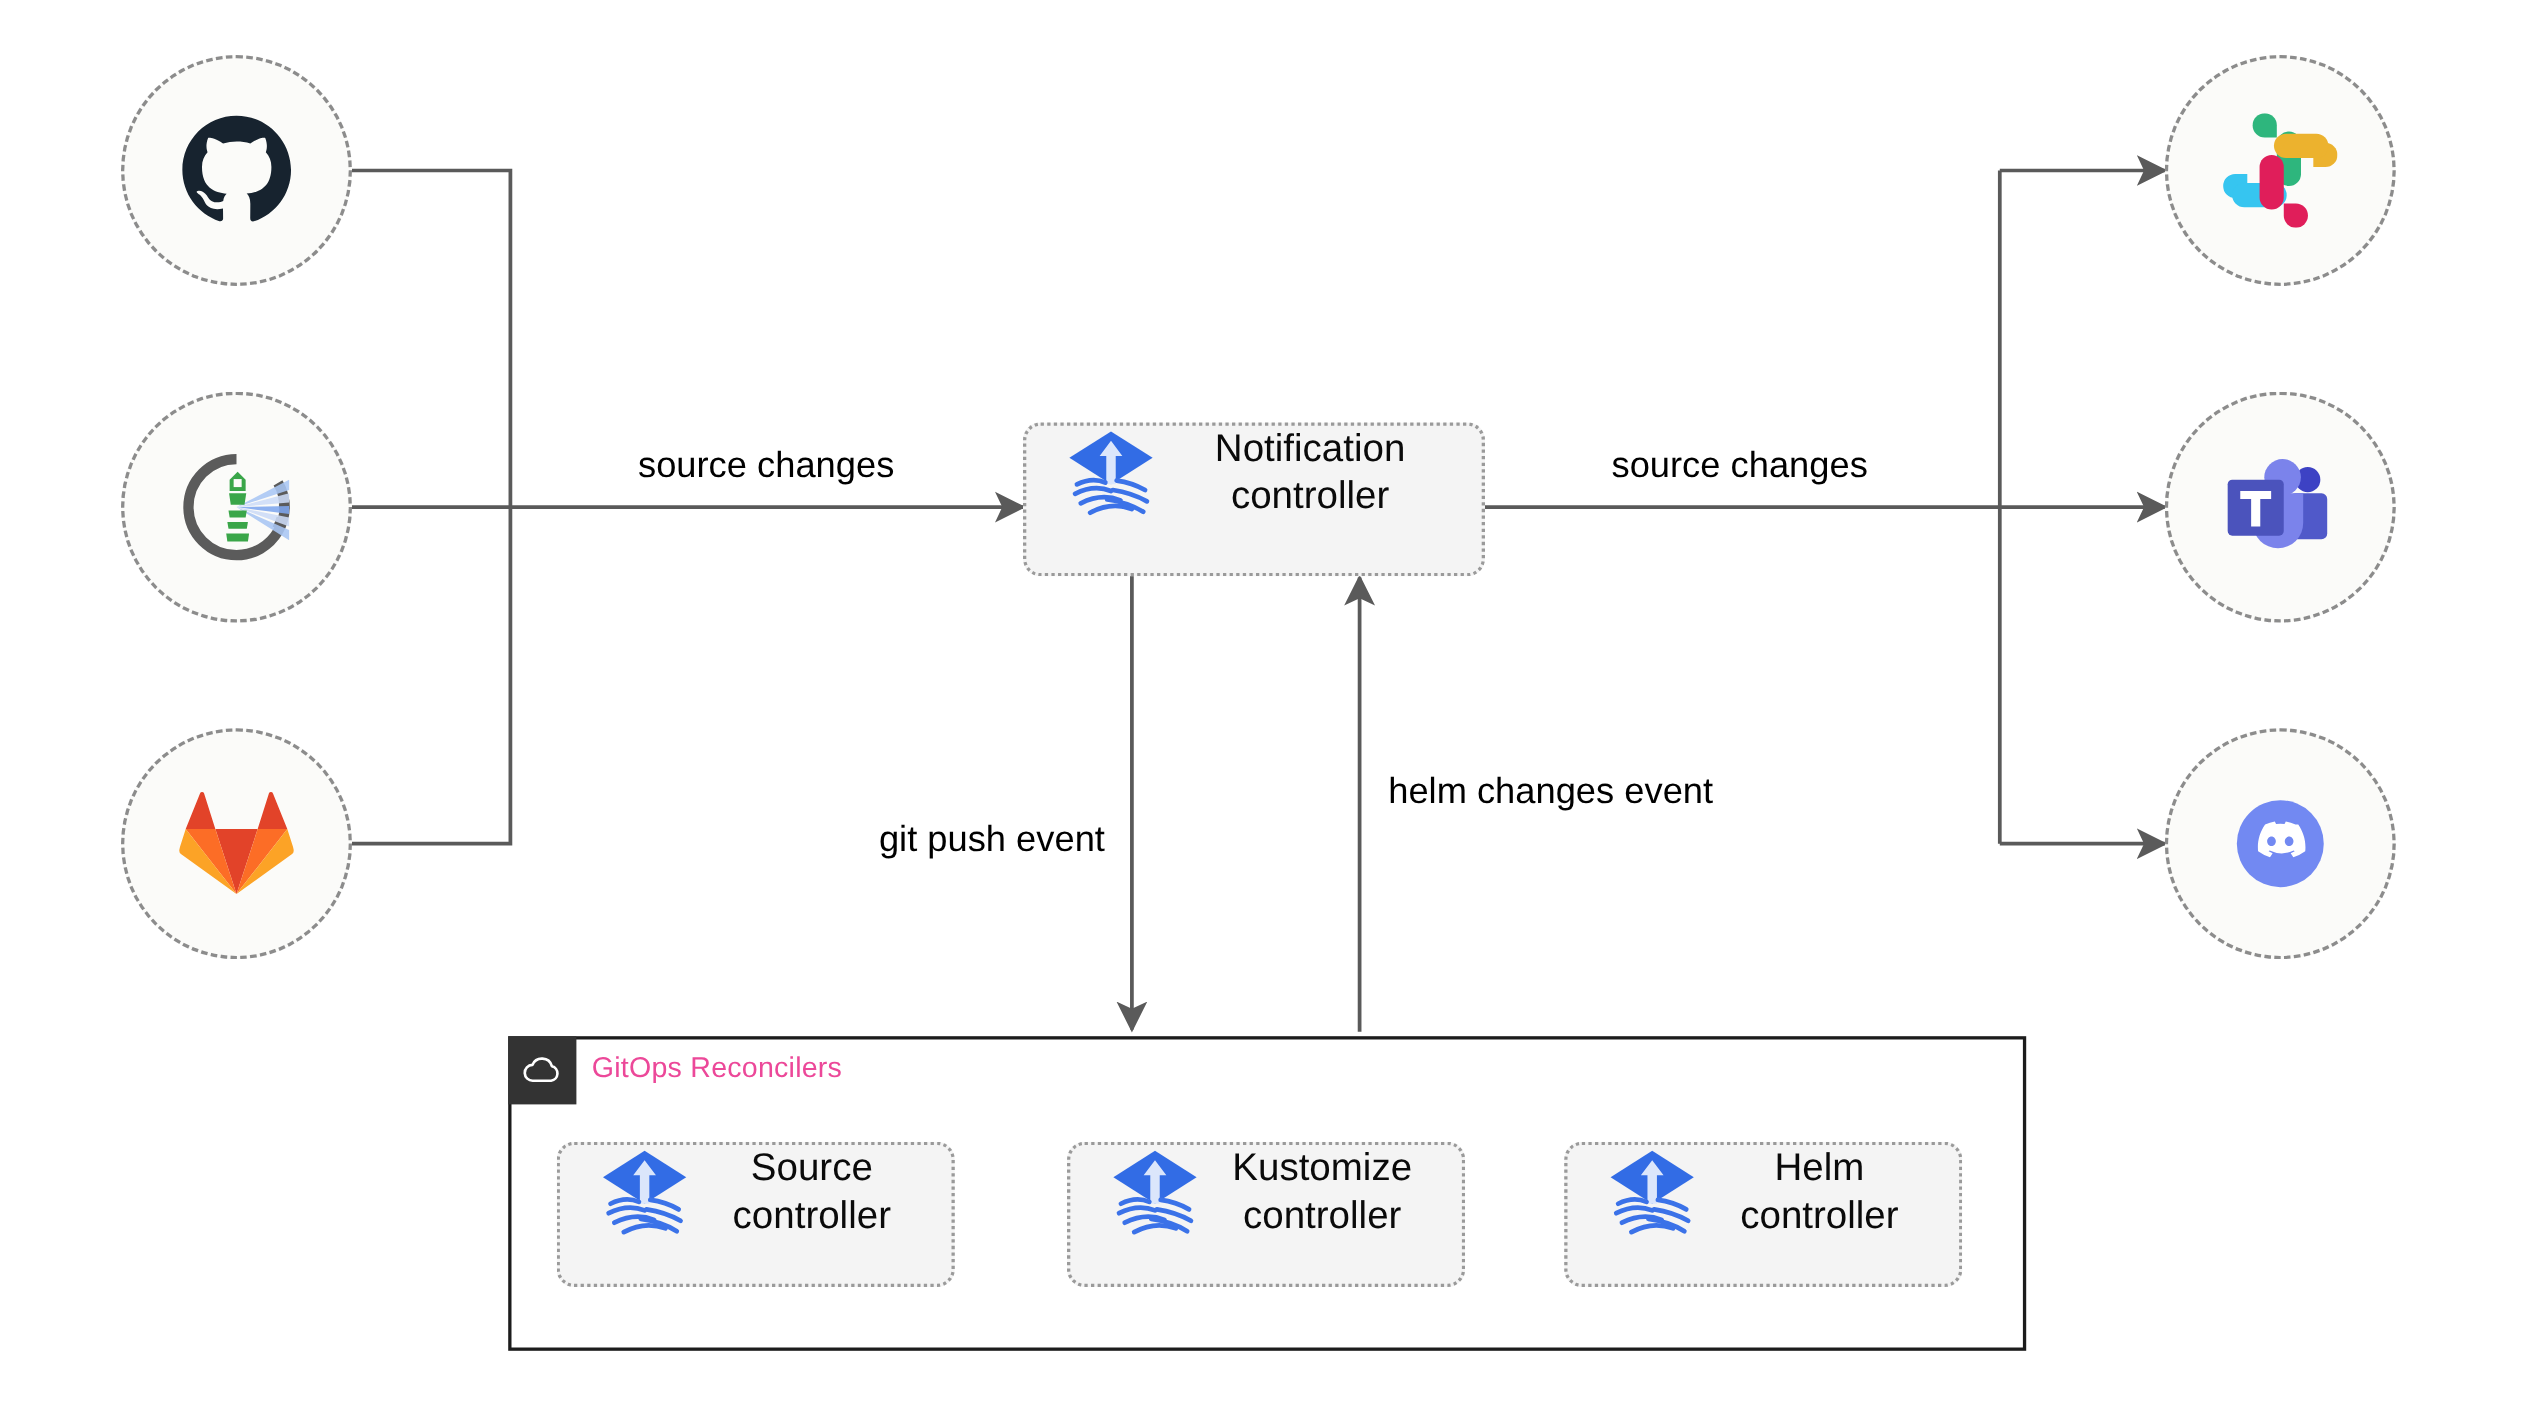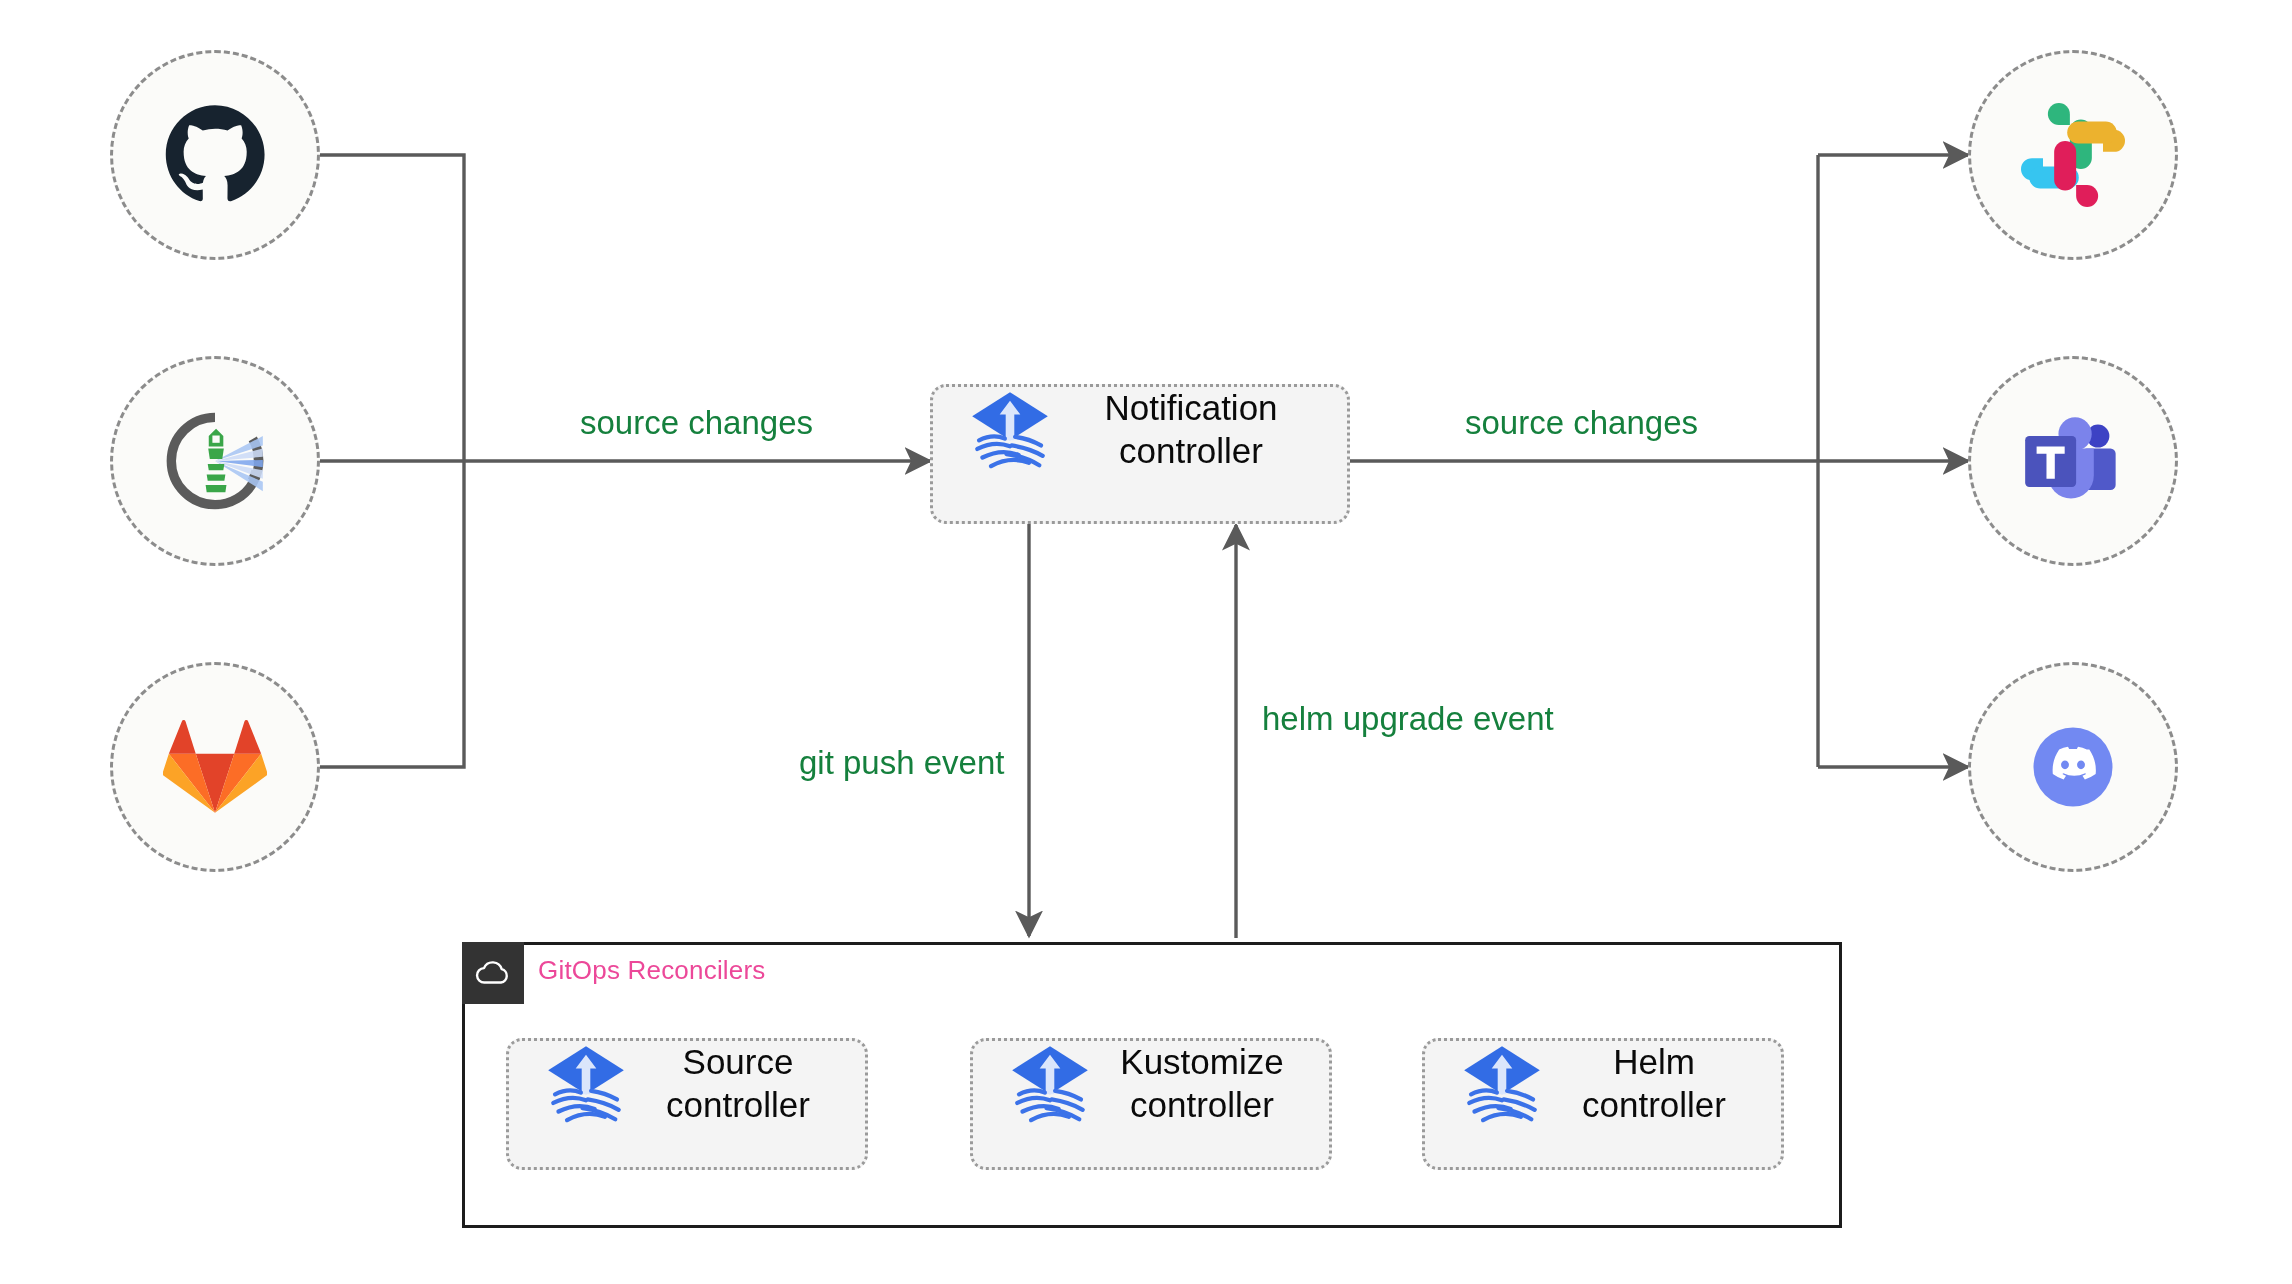--- a/index.html
+++ b/index.html
@@ -102,21 +102,21 @@
     top: 955px;
     font-size: 26px;
     color: #ec4899;
     letter-spacing: 0.2px;
   }
 
   
   .edge-label {
     position: absolute;
     font-size: 33px;
-    color: #15803d;
+    color: #000000;
     white-space: nowrap;
   }
 </style>
 </head>
 <body>
 
 <div id="canvas">
 
   <svg class="wires" viewBox="0 0 2292 1284" xmlns="http://www.w3.org/2000/svg">
     <defs>
@@ -321,15 +321,15 @@
     <div class="ctrl-label">Helm
 controller</div>
   </div>
 
   <div class="edge-label" style="left:580px; top:404px;">source changes</div>
 
   <div class="edge-label" style="left:1465px; top:404px;">source changes</div>
 
   <div class="edge-label" style="left:799px; top:700px;margin-top:44px;">git push event</div>
 
-  <div class="edge-label" style="left:1262px; top:700px;">helm upgrade event</div>
+  <div class="edge-label" style="left:1262px; top:700px;">helm changes event</div>
 
 </div>
 
 </body></html>

